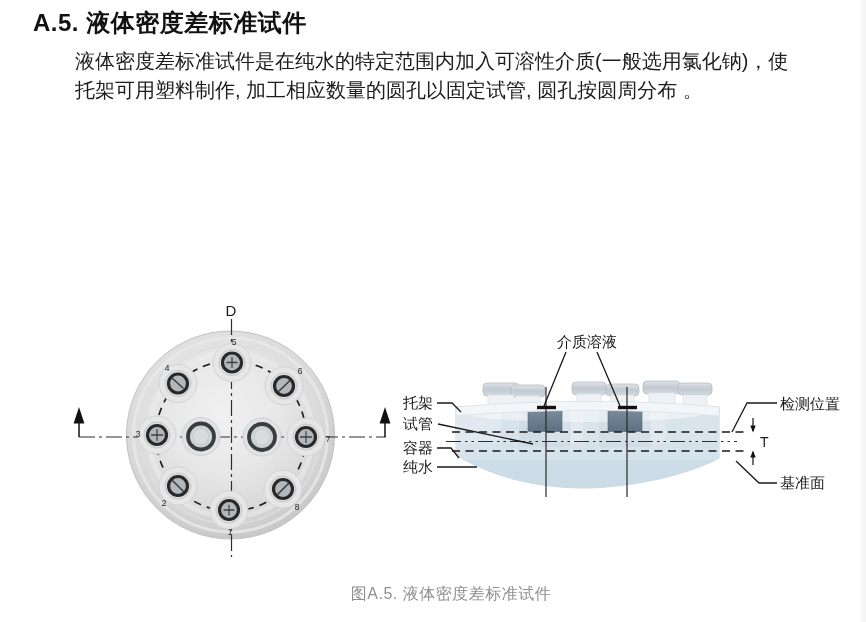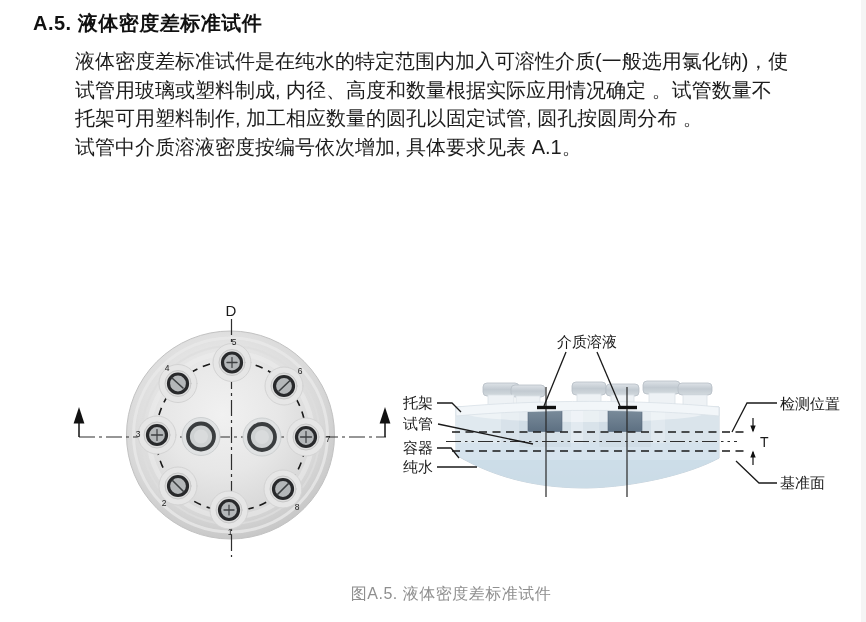--- a/index.html
+++ b/index.html
@@ -2,21 +2,21 @@
 <html><head>
 <meta charset="utf-8">
 <style>
   * { margin:0; padding:0; box-sizing:border-box; }
   html,body { width:866px; height:622px; background:#ffffff; overflow:hidden;
               font-family:"Liberation Sans","DejaVu Sans",sans-serif; }
   .page { position:relative; width:866px; height:622px; background:#fff; }
   .edge-strip { position:absolute; right:0; top:0; width:5px; height:622px; background:#f5f5f5; }
 
   .doc { position:absolute; left:33px; top:6px; width:822px; color:#1c1c1c; }
-  .doc h1 { font-size:20px; font-weight:700; line-height:34px; margin-bottom:7px;
+  .doc h1 { font-size:24px; font-weight:700; line-height:34px; margin-bottom:7px;
             letter-spacing:0.5px; color:#111; }
   .line { font-size:20px; line-height:28.5px; white-space:pre; color:#1c1c1c; }
   .indent { padding-left:42px; }
 
   .figure-svg { position:absolute; left:0; top:295px; }
 
   .svg-cjk { font-size:15px; fill:#1a1a1a; }
   .svg-num { font-size:8.5px; fill:#222; }
   .svg-dim { font-size:14px; fill:#1a1a1a; }
 
@@ -25,23 +25,21 @@
              letter-spacing:0.5px; }
 </style>
 </head>
 <body>
 
 <div class="page">
 
   <div class="doc">
     <h1>A.5. 液体密度差标准试件</h1>
     <div class="line indent">液体密度差标准试件是在纯水的特定范围内加入可溶性介质(一般选用氯化钠)，使</div>
-    <div class="line indent">试管用玻璃或塑料制成, 内径、高度和数量根据实际应用情况确定 。试管数量不</div>
     <div class="line indent">托架可用塑料制作, 加工相应数量的圆孔以固定试管, 圆孔按圆周分布 。</div>
-    <div class="line indent">试管中介质溶液密度按编号依次增加, 具体要求见表 A.1。</div>
   </div>
 
   <svg class="figure-svg" width="866" height="285" viewBox="0 0 866 285">
     <defs>
       <radialGradient id="gLeft" cx="46%" cy="40%" r="62%">
         <stop offset="0%" stop-color="#f1f1f1"></stop>
         <stop offset="45%" stop-color="#e7e7e7"></stop>
         <stop offset="78%" stop-color="#d8d8d8"></stop>
         <stop offset="100%" stop-color="#c5c5c5"></stop>
       </radialGradient>

